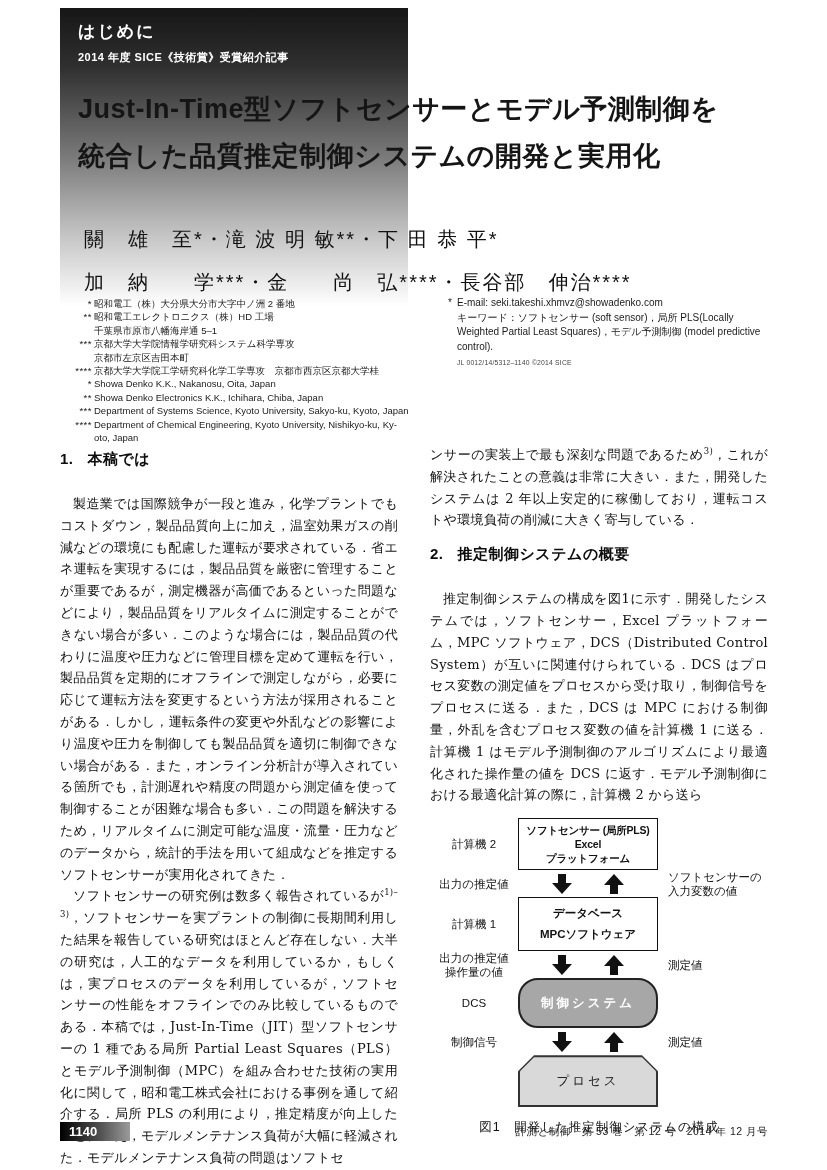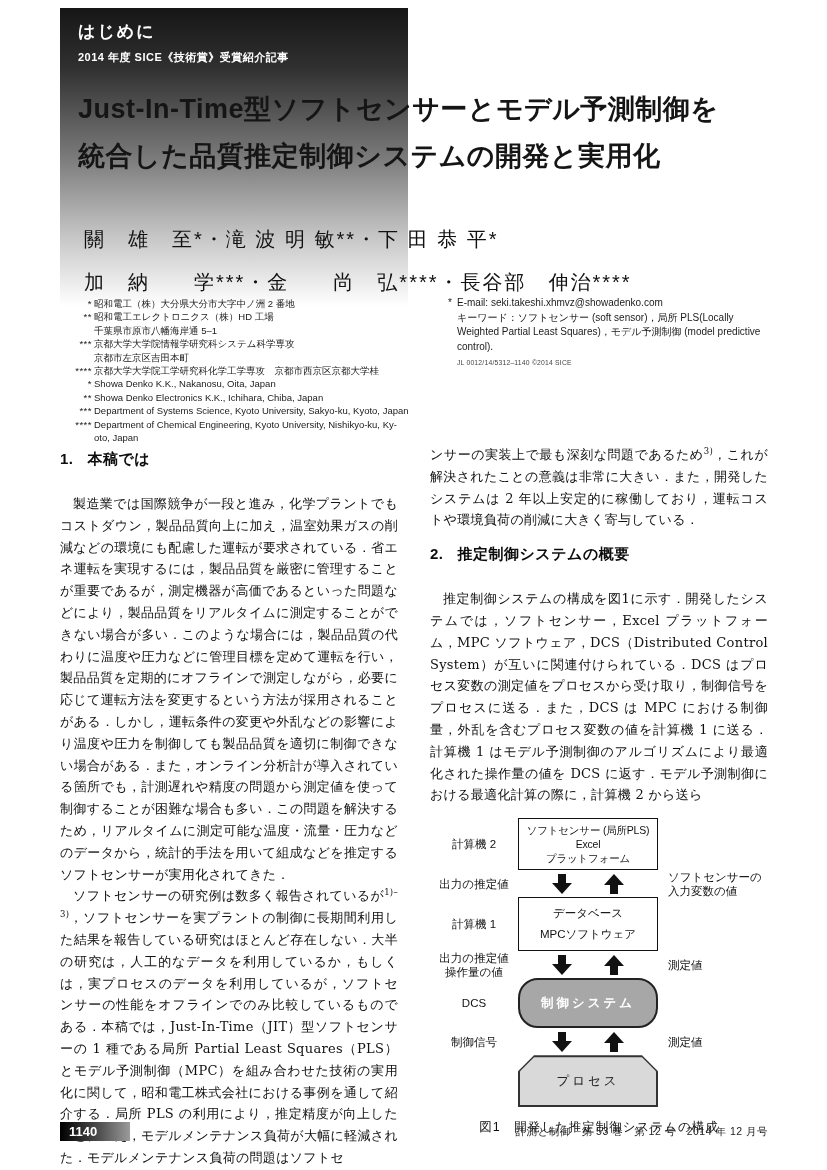--- a/index.html
+++ b/index.html
@@ -71,20 +71,21 @@
     grid-template-rows:52px 27px 54px 27px 50px 27px 52px;
     align-items:center;
   }
   .fig-label { font-size:11.5px; color:#111; white-space:pre-line; line-height:14px; }
   .fig-label.left { text-align:center; }
   .fig-label.right { padding-left:10px; text-align:left; }
   .fig-box {
     height:100%; display:flex; flex-direction:column;
     align-items:center; justify-content:center; text-align:center;
     white-space:pre-line;
+    font-weight:bold;
   }
   .box-white { border:1.6px solid #111; background:#fff; }
   .box-soft { font-size:10.5px; line-height:14px; letter-spacing:-0.2px; }
   .box-db   { font-size:11.5px; line-height:21px; }
   .box-ctrl {
     background:#a7a7a7; border:2px solid #222; border-radius:20px;
     color:#fff; font-weight:bold; font-size:12.5px; letter-spacing:3px;
   }
   .box-process-outer {
     position:relative; height:100%; background:#333;

